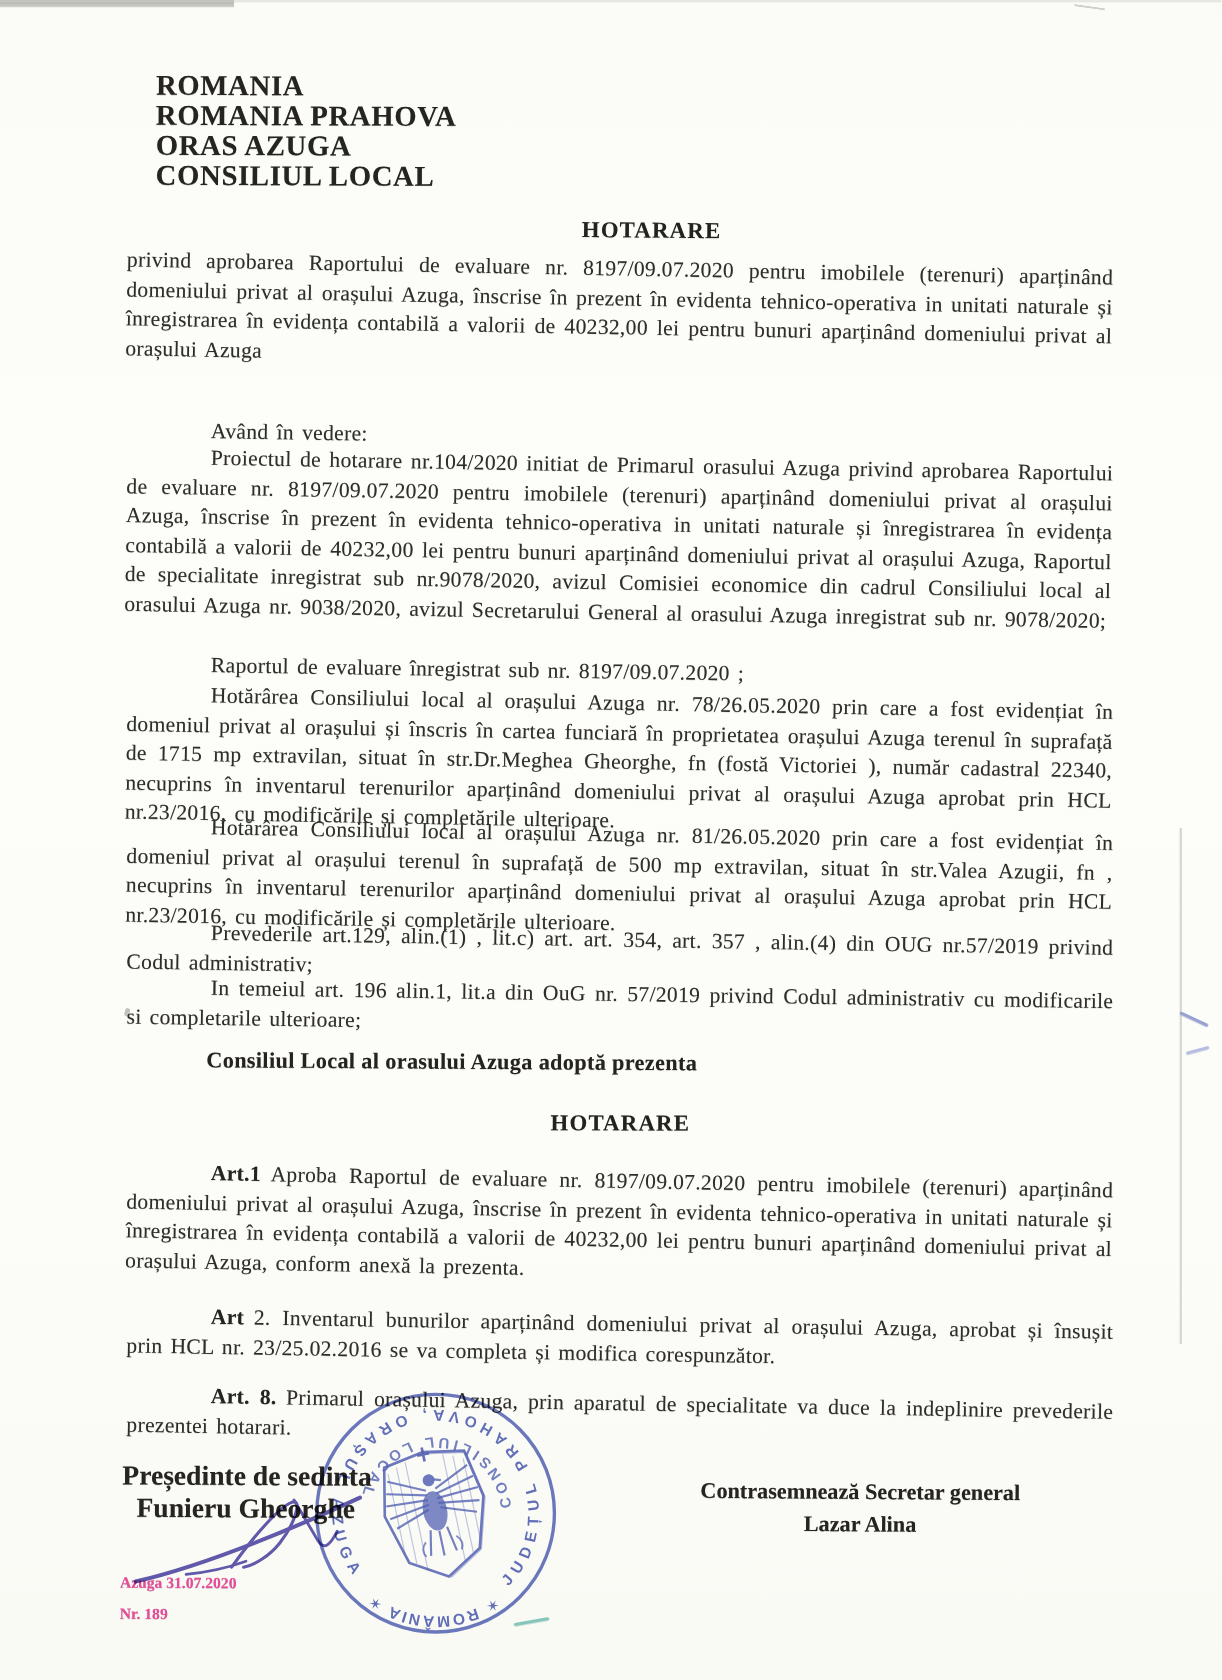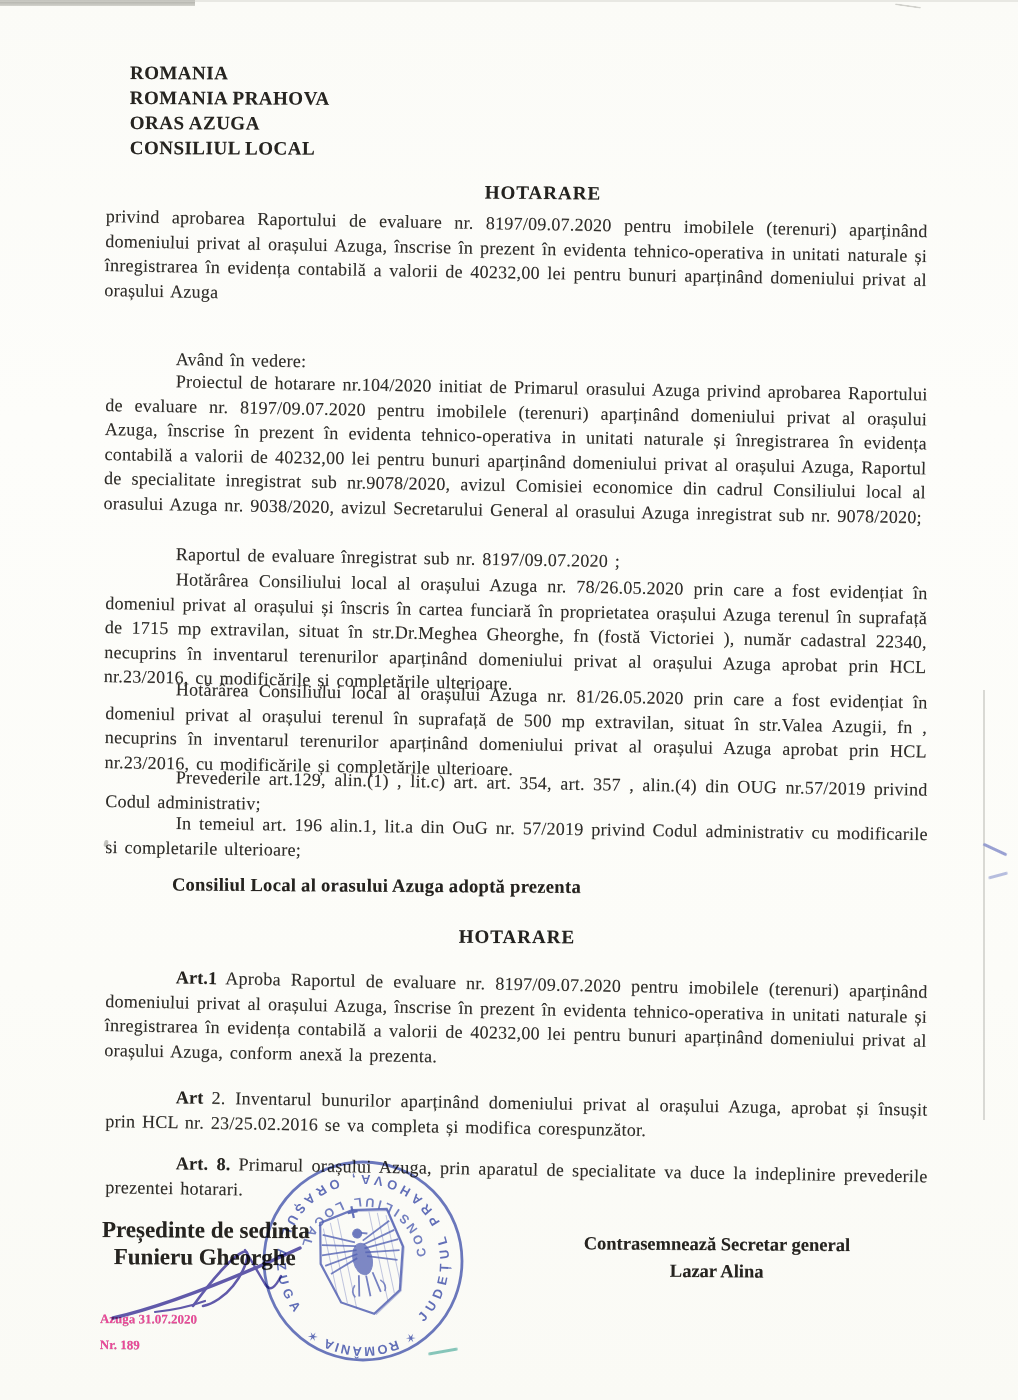--- a/index.html
+++ b/index.html
@@ -8,21 +8,21 @@
     background:linear-gradient(180deg,#fbfbf7 0%,#fdfdfa 30%,#fcfcf8 70%,#fafaf5 100%);
     font-family:"Liberation Serif","DejaVu Serif",serif;
     color:#2f2d29;
   }
   .abs{position:absolute;}
   .txt{
     text-shadow:0 0.3px 0.6px rgba(46,44,40,.35);
   }
   .header{
     left:130px;top:60px;
-    font-weight:700;font-size:19px;line-height:25px;letter-spacing:.5px;
+    font-weight:700;font-size:24px;line-height:25px;letter-spacing:.5px;
     color:#262420;
     transform:rotate(.2deg);transform-origin:0 0;
   }
   .title{
     left:106px;width:822px;text-align:center;
     font-weight:700;font-size:19px;letter-spacing:1px;color:#23221f;
   }
   .title1{top:182px;transform:translateX(26px) rotate(.5deg);}
   .title2{top:926px;transform:rotate(.2deg);}
   p.para{

